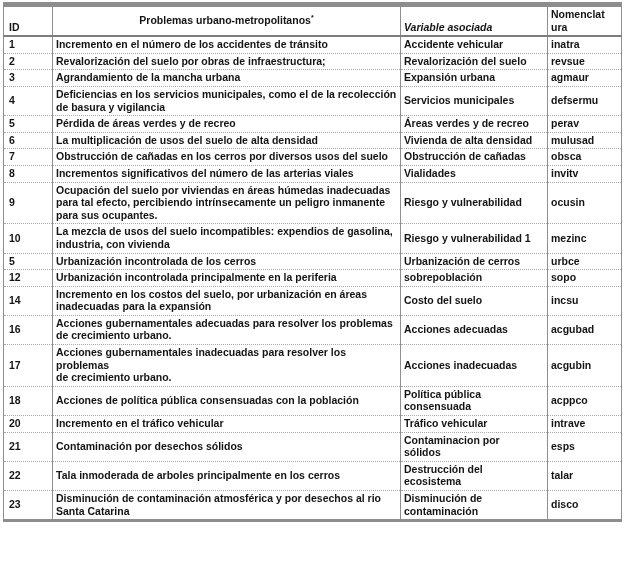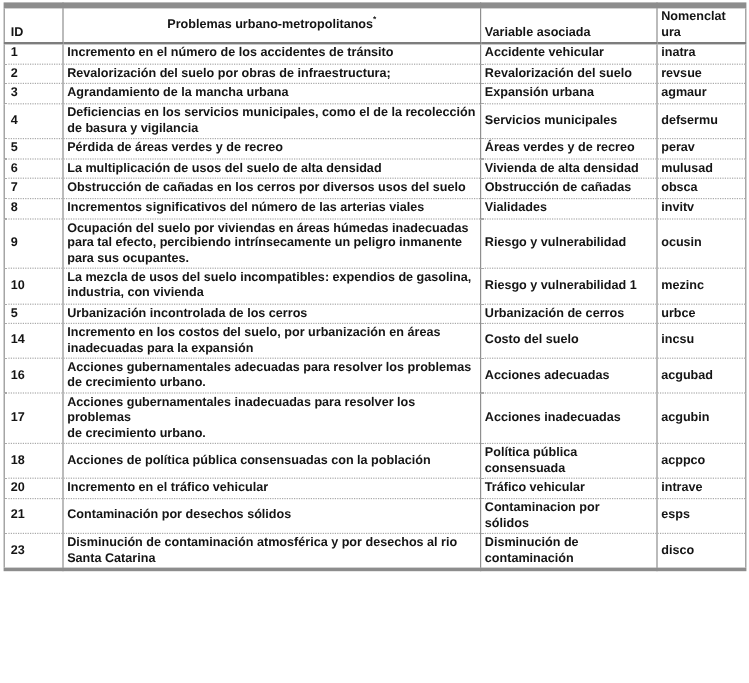--- a/index.html
+++ b/index.html
@@ -41,21 +41,21 @@
     white-space: pre-line;
     overflow: hidden;
     text-align: left;
   }
   thead th {
     border-bottom: 2px solid #7d7d7d;
     font-weight: bold;
   }
   th.h-id { vertical-align: bottom; padding-left: 5px; }
   th.h-problema { text-align: center; vertical-align: middle; }
-  th.h-variable { vertical-align: bottom; }
+  th.h-variable { vertical-align: bottom; font-style: italic; }
   th.h-nomenclatura { vertical-align: middle; }
   th.h-problema sup {
     font-size: 7px;
     line-height: 0;
   }
   tbody td {
     border-top: 1px dotted #a9a9a9;
     vertical-align: middle;
   }
   tbody tr:first-child td { border-top: none; }
@@ -146,20 +146,26 @@
           <td class="col-variable">Riesgo y vulnerabilidad 1</td>
           <td class="col-nomenclatura">mezinc</td>
         </tr>
         <tr>
           <td class="col-id">5</td>
           <td class="col-problema">Urbanización incontrolada de los cerros</td>
           <td class="col-variable">Urbanización de cerros</td>
           <td class="col-nomenclatura">urbce</td>
         </tr>
         <tr>
+          <td class="col-id">12</td>
+          <td class="col-problema">Urbanización incontrolada principalmente en la periferia</td>
+          <td class="col-variable">sobrepoblación</td>
+          <td class="col-nomenclatura">sopo</td>
+        </tr>
+        <tr>
           <td class="col-id">14</td>
           <td class="col-problema">Incremento en los costos del suelo, por urbanización en áreas
 inadecuadas para la expansión</td>
           <td class="col-variable">Costo del suelo</td>
           <td class="col-nomenclatura">incsu</td>
         </tr>
         <tr>
           <td class="col-id">16</td>
           <td class="col-problema">Acciones gubernamentales adecuadas para resolver los problemas
 de crecimiento urbano.</td>
@@ -185,20 +191,27 @@
           <td class="col-problema">Incremento en el tráfico vehicular</td>
           <td class="col-variable">Tráfico vehicular</td>
           <td class="col-nomenclatura">intrave</td>
         </tr>
         <tr>
           <td class="col-id">21</td>
           <td class="col-problema">Contaminación por desechos sólidos</td>
           <td class="col-variable">Contaminacion por
 sólidos</td>
           <td class="col-nomenclatura">esps</td>
+        </tr>
+        <tr>
+          <td class="col-id">22</td>
+          <td class="col-problema">Tala inmoderada de arboles principalmente en los cerros</td>
+          <td class="col-variable">Destrucción del
+ecosistema</td>
+          <td class="col-nomenclatura">talar</td>
         </tr>
         <tr>
           <td class="col-id">23</td>
           <td class="col-problema">Disminución de contaminación atmosférica y por desechos al rio
 Santa Catarina</td>
           <td class="col-variable">Disminución de
 contaminación</td>
           <td class="col-nomenclatura">disco</td>
         </tr>
       </tbody>

